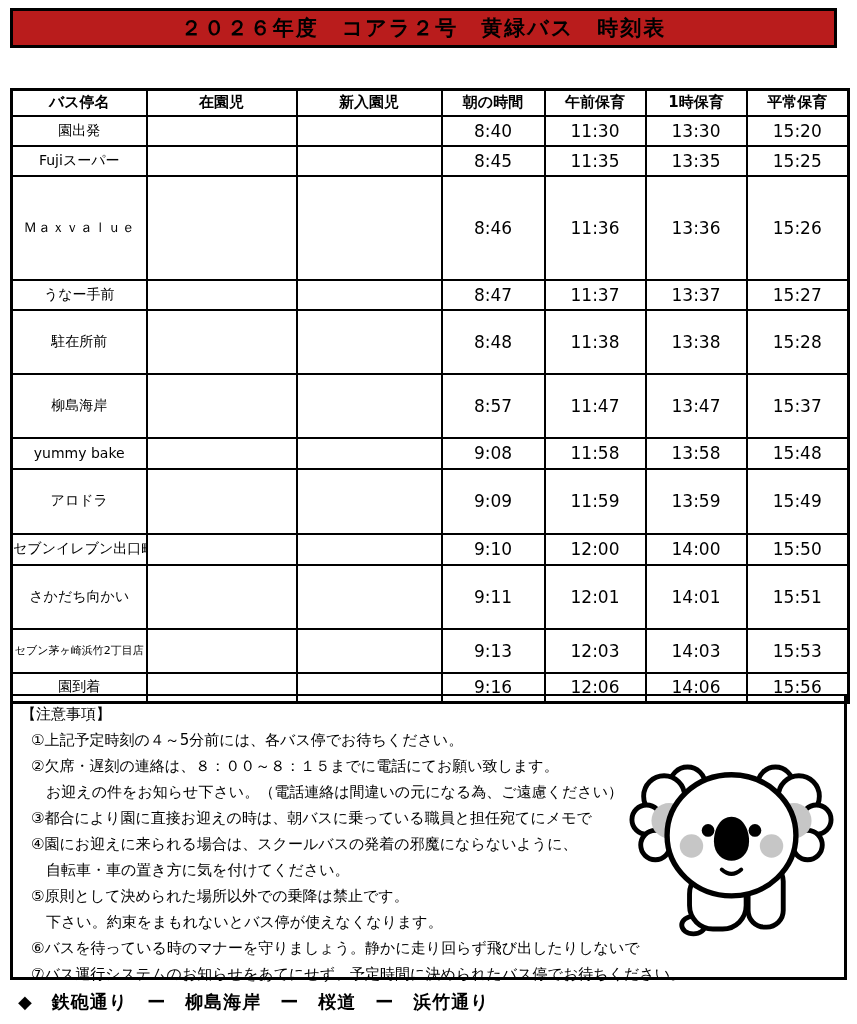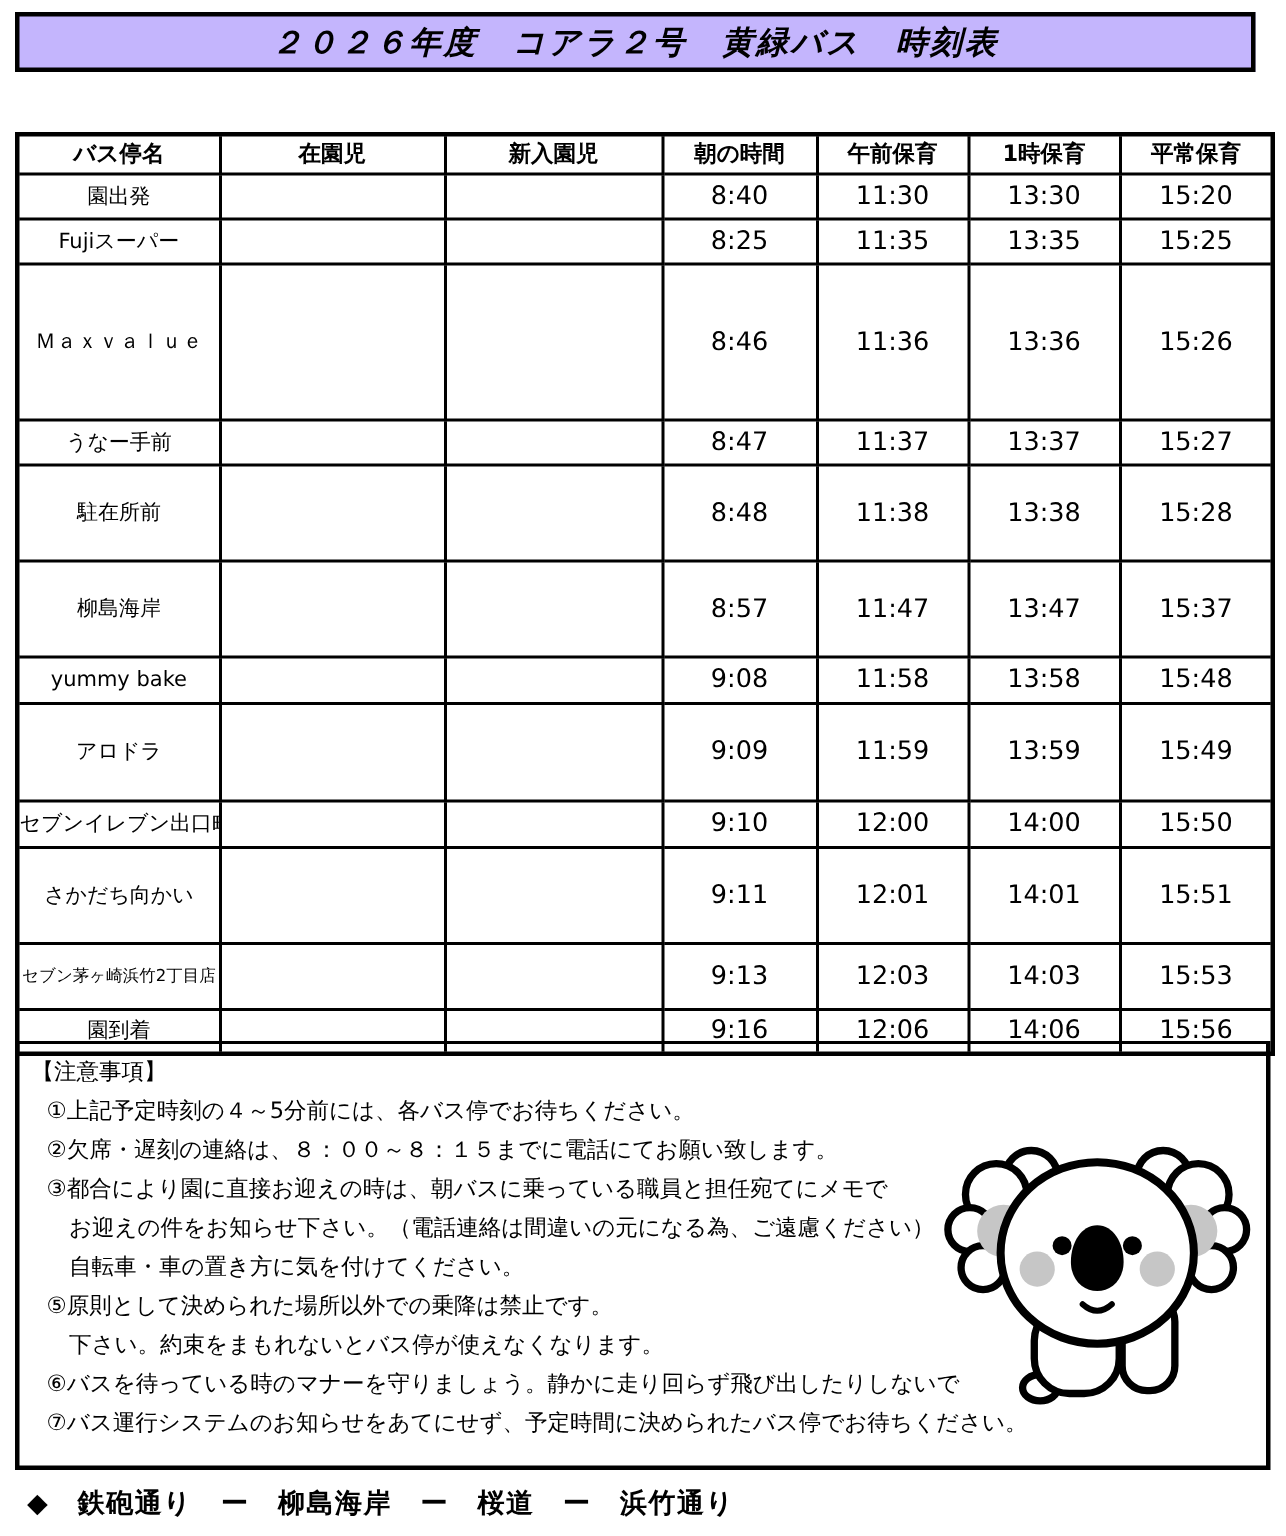--- a/index.html
+++ b/index.html
@@ -52,21 +52,21 @@
   .footer-line {
     position: absolute; left: 18px; top: 990px;
     font-size: 18px; font-weight: bold; letter-spacing: 1px;
   }
 </style>
 </head>
 <body>
 
 <div class="page">
 
-  <div class="title-bar" style="background: #c4b5fd; font-style: italic;">
+  <div class="title-bar" style="background: #b91c1c;">
     <span>２０２６年度　コアラ２号　黄緑バス　時刻表</span>
   </div>
 
   <table class="timetable">
     <colgroup>
       <col style="width:135px">
         <col style="width:150px">
         <col style="width:145px">
       <col style="width:103px">
         <col style="width:101px">
@@ -91,21 +91,21 @@
           <td class="time"></td>
           <td class="time">8:40</td>
           <td class="time">11:30</td>
           <td class="time">13:30</td>
           <td class="time">15:20</td>
         </tr>
         <tr style="height: 30px;">
           <td class="stop">Fujiスーパー</td>
           <td class="time"></td>
           <td class="time"></td>
-          <td class="time">8:25</td>
+          <td class="time">8:45</td>
           <td class="time">11:35</td>
           <td class="time">13:35</td>
           <td class="time">15:25</td>
         </tr>
         <tr style="height: 104px;">
           <td class="stop">Ｍａｘｖａｌｕｅ</td>
           <td class="time"></td>
           <td class="time"></td>
           <td class="time">8:46</td>
           <td class="time">11:36</td>
@@ -194,22 +194,23 @@
           <td class="time">15:56</td>
         </tr>
       </tbody>
   </table>
 
   <div class="notes-box">
     <div class="notes-heading">【注意事項】</div>
     <div>
         <div class="note-line">①上記予定時刻の４～5分前には、各バス停でお待ちください。</div>
         <div class="note-line">②欠席・遅刻の連絡は、８：００～８：１５までに電話にてお願い致します。</div>
+        <div class="note-line">　お迎えの件をお知らせ下さい。（電話連絡は間違いの元になる為、ご遠慮ください）</div>
         <div class="note-line">③都合により園に直接お迎えの時は、朝バスに乗っている職員と担任宛てにメモで</div>
-        <div class="note-line">　お迎えの件をお知らせ下さい。（電話連絡は間違いの元になる為、ご遠慮ください）</div>
+        <div class="note-line">④園にお迎えに来られる場合は、スクールバスの発着の邪魔にならないように、</div>
         <div class="note-line">　自転車・車の置き方に気を付けてください。</div>
         <div class="note-line">⑤原則として決められた場所以外での乗降は禁止です。</div>
         <div class="note-line">　下さい。約束をまもれないとバス停が使えなくなります。</div>
         <div class="note-line">⑥バスを待っている時のマナーを守りましょう。静かに走り回らず飛び出したりしないで</div>
         <div class="note-line">⑦バス運行システムのお知らせをあてにせず、予定時間に決められたバス停でお待ちください。</div>
       </div>
 
     <svg class="koala" width="205" height="190" viewBox="0 0 210 190" xmlns="http://www.w3.org/2000/svg">
 
       <g stroke="#000" stroke-width="5" fill="#fff">

